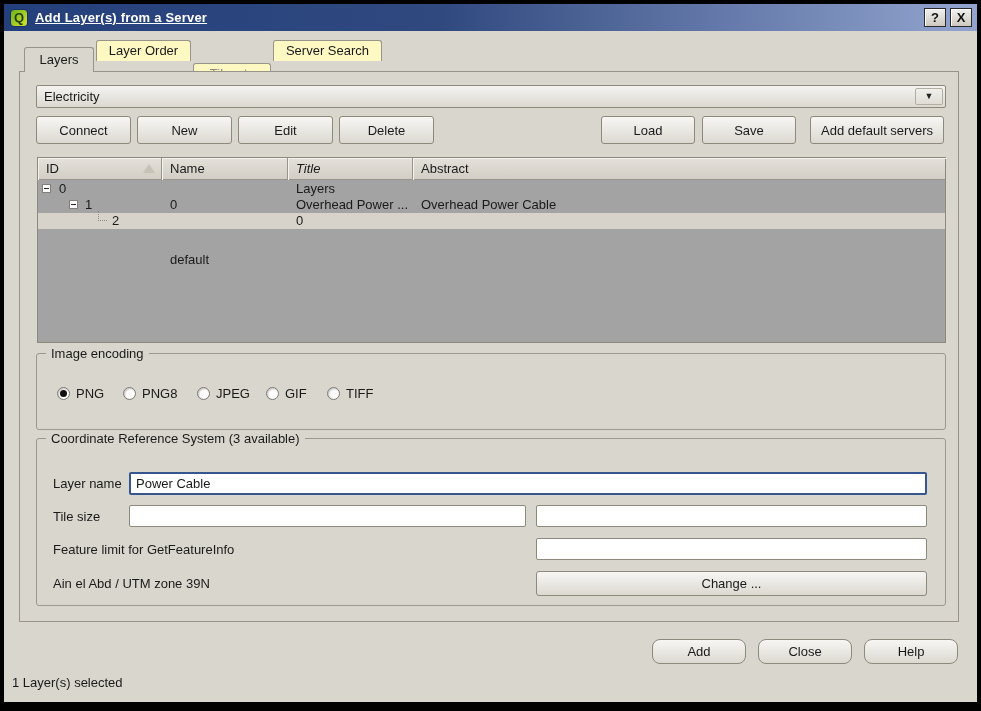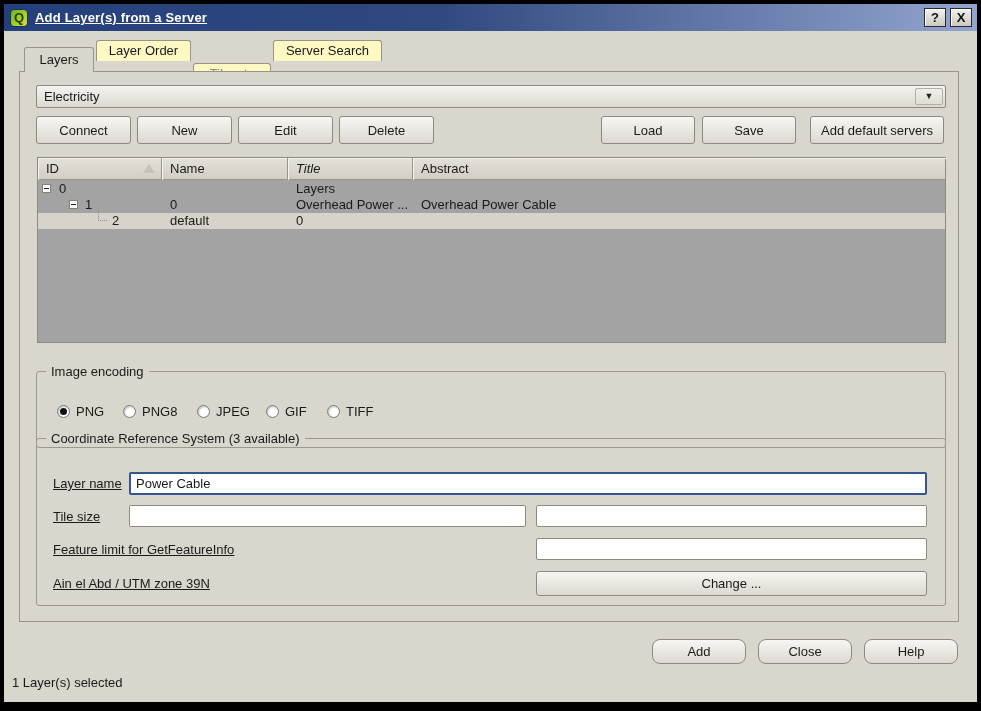--- a/index.html
+++ b/index.html
@@ -141,21 +141,21 @@
     width:7px; height:7px; border-radius:50%; background:#111;
   }
   
   .tinput {
     position:absolute; height:22px;
     background:#fff; border:1px solid #8e897d; border-radius:2px;
     font-family:"Liberation Sans", sans-serif; font-size:13px;
     padding:0 5px; color:#1a1a1a; z-index:2;
   }
   .tinput.focused { border:2px solid #35568f; height:23px; }
-  .flabel { position:absolute; line-height:16px; z-index:2; white-space:nowrap;text-decoration:underline; }
+  .flabel { position:absolute; line-height:16px; z-index:2; white-space:nowrap; }
   
   .footer-btn { top:635px; height:25px;border-radius:8px; }
   .statusbar { position:absolute; left:8px; top:671px; }
 </style>
 </head>
 <body>
 
 <div class="dialog">
 
   <div class="titlebar">
@@ -210,27 +210,27 @@
       <span class="expander" style="left:31px;"></span>
       <span class="cell" style="left:47px; width:75px;">1</span>
       <span class="cell" style="left:132px; width:115px;">0</span>
       <span class="cell" style="left:258px; width:115px;">Overhead Power ...</span>
       <span class="cell" style="left:383px; width:520px;">Overhead Power Cable</span>
     </div>
 
     <div class="trow selected" style="top:55px;">
       <span class="branch" style="left:60px;"></span>
       <span class="cell" style="left:74px; width:48px;">2</span>
-      <span class="cell" style="left:132px; width:115px;">default</span>
+      <span class="cell" style="left:132px; width:115px;margin-top:39px;">default</span>
       <span class="cell" style="left:258px; width:115px;">0</span>
       <span class="cell" style="left:383px; width:520px;"></span>
     </div>
   </div>
 
-  <div class="groupbox" style="left:32px; top:349px; width:910px; height:77px;margin-top:18px;">
+  <div class="groupbox" style="left:32px; top:349px; width:910px; height:77px;">
     <span class="legend">Image encoding</span>
     <label class="radio-item" style="left:20px; top:32px;">
       <span class="radio checked"></span>
       <span>PNG</span>
     </label>
     <label class="radio-item" style="left:86px; top:32px;">
       <span class="radio"></span>
       <span>PNG8</span>
     </label>
     <label class="radio-item" style="left:160px; top:32px;">

